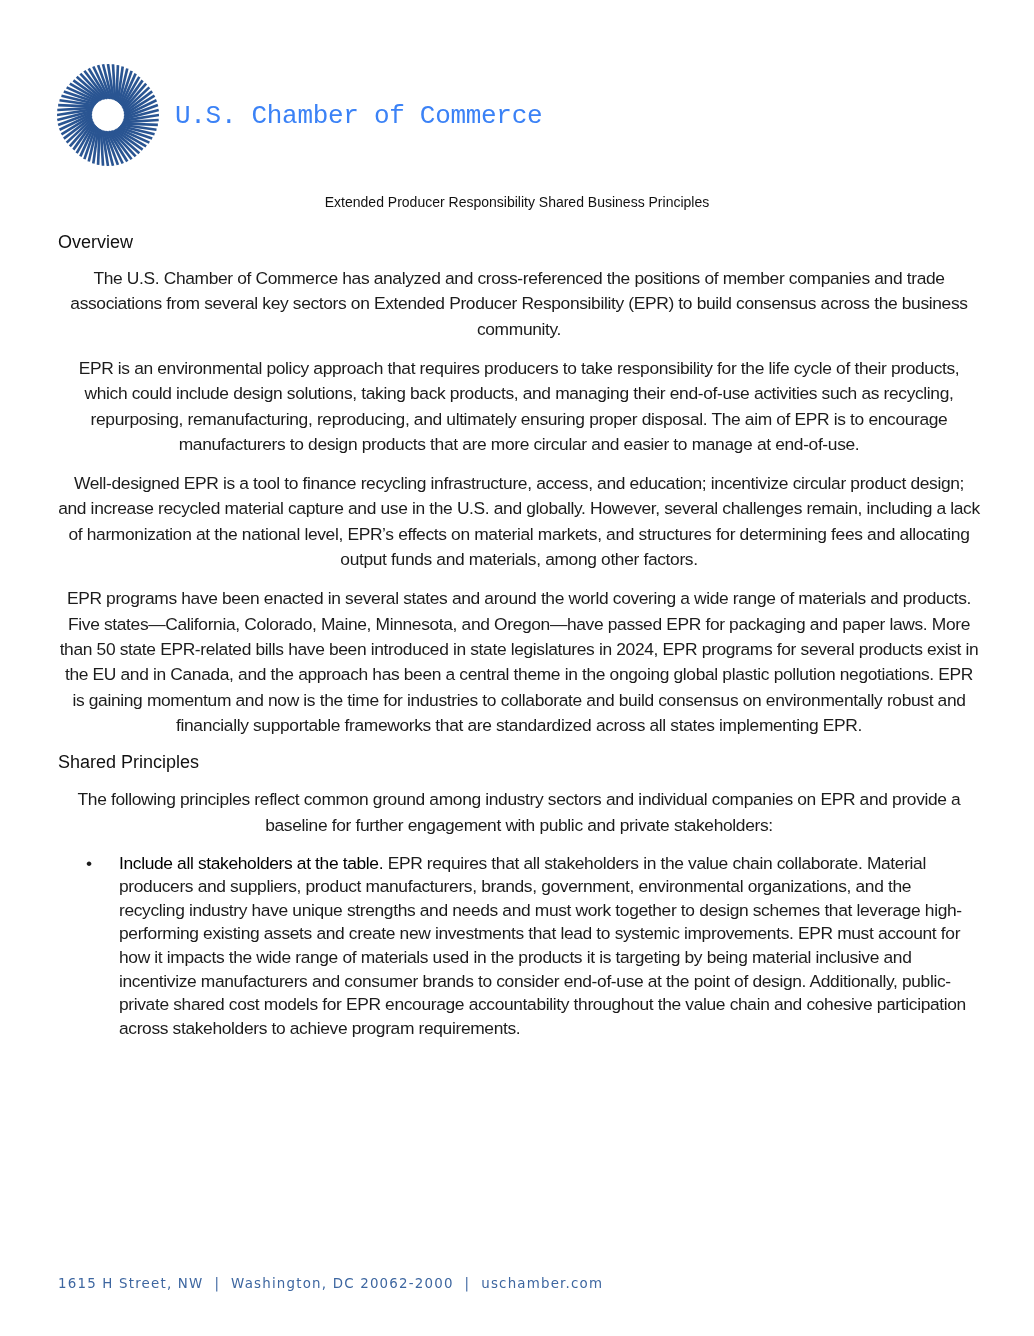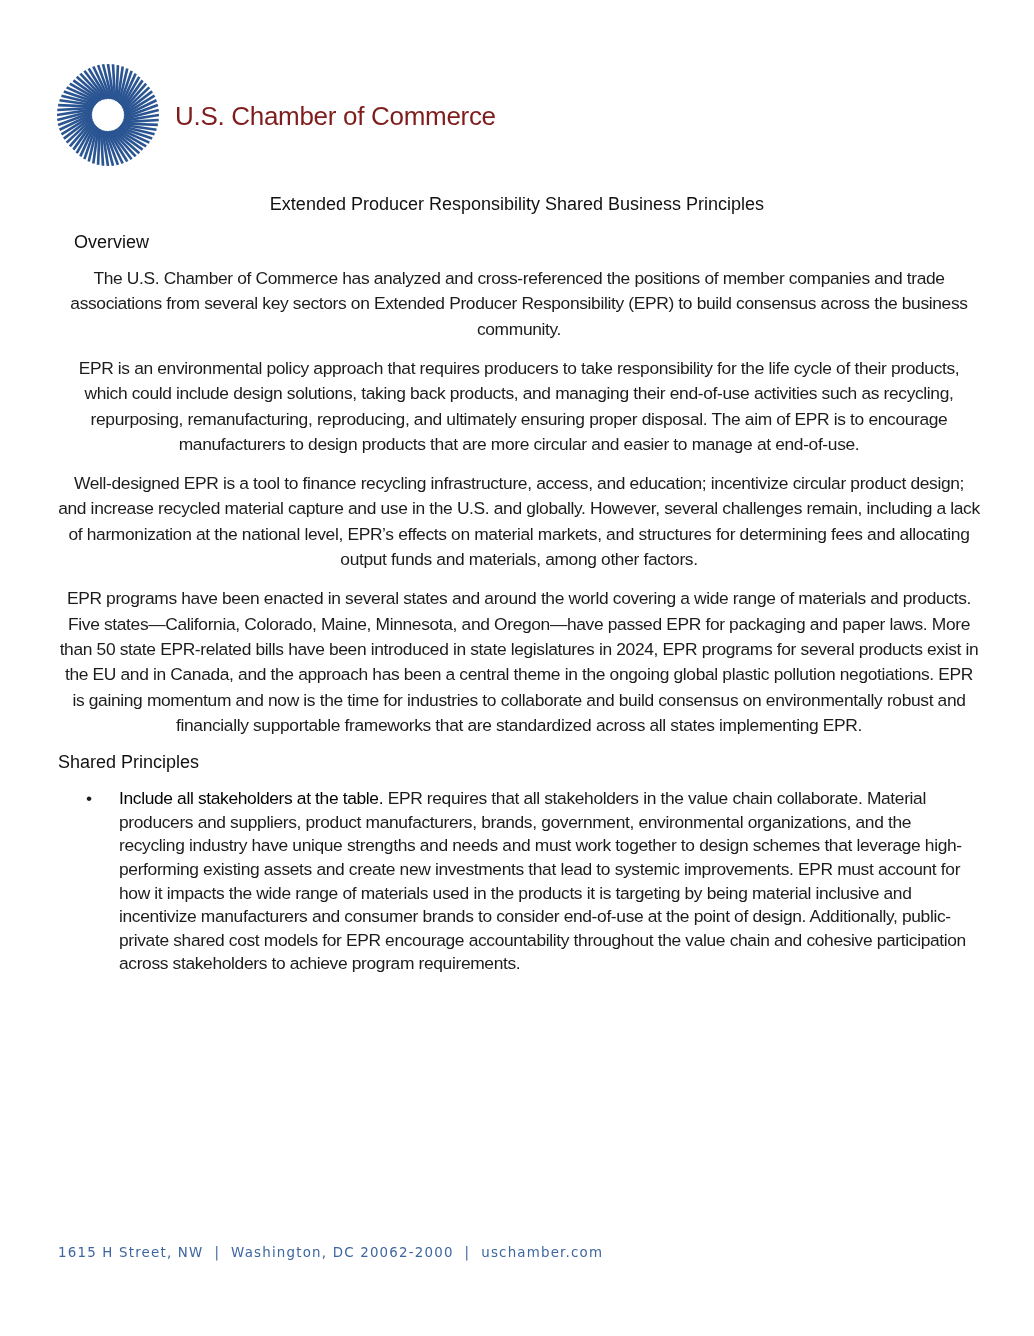--- a/index.html
+++ b/index.html
@@ -3,41 +3,41 @@
   <meta charset="utf-8">
   <style>
     html, body { margin: 0; padding: 0; background: #ffffff; }
     body {
       width: 1034px; height: 1336px; position: relative; overflow: hidden;
       font-family: "Liberation Sans", sans-serif; color: #1a1a1a;
     }
     .logo { position: absolute; left: 57px; top: 64px; height: 102px; display: flex; align-items: center; }
     .logo svg { width: 102px; height: 102px; display: block; }
     .logo-text {
-      margin-left: 16px; font-size: 26px; color: #7f1d1d; letter-spacing: -0.3px;
-      font-family: Liberation Sans, sans-serif; position: relative; top: 1px;
+      margin-left: 16px; font-size: 26px; color: #3b82f6; letter-spacing: -0.3px;
+      font-family: Liberation Mono, monospace; position: relative; top: 1px;
     }
     .doc-title {
       position: absolute; left: 0; right: 0; top: 194px; text-align: center;
-      font-size: 18px; color: #111;
+      font-size: 14px; color: #111;
     }
     .content { position: absolute; left: 58px; top: 232px; width: 922px; }
     h2 { font-size: 18px; font-weight: normal; margin: 0 0 14px 0; color: #111; }
     p {
       font-size: 17.4px; line-height: 25.4px; margin: 0 0 13.6px 0;
       letter-spacing: -0.35px; color: #1c1c1c; text-align: center;
     }
-    .h-overview { margin-bottom: 13px; margin-left: 16px; }
+    .h-overview { margin-bottom: 13px; }
     .h-shared { margin-top: 4px; margin-bottom: 14px; }
     ul { margin: 6px 0 0 0; padding: 0; list-style: none; }
     li { position: relative; padding-left: 61px; font-size: 17.4px; line-height: 23.6px; letter-spacing: -0.35px; color: #1c1c1c; }
     li .bullet { position: absolute; left: 28px; top: 0; }
     li .lead { color: #000; font-weight: normal; text-align: right; }
     .footer {
-      position: absolute; left: 58px; top: 1245px; font-size: 13.4px;
+      position: absolute; left: 58px; top: 1276px; font-size: 13.4px;
       color: #3d66a0; letter-spacing: 1.2px; font-family: "DejaVu Sans", sans-serif;
     }
   </style>
 </head>
 <body>
 
 <div class="logo">
   <span>
     <svg id="sunburst" viewBox="0 0 100 100">
         <line x1="65.02996340555806" y1="55.48636491928722" x2="100" y2="50" stroke="#2a5592" stroke-width="2.6"></line>
@@ -113,20 +113,21 @@
 <div class="doc-title">Extended Producer Responsibility Shared Business Principles</div>
 
 <div class="content">
   <h2 class="h-overview">Overview</h2>
   <p>The U.S. Chamber of Commerce has analyzed and cross-referenced the positions of member companies and trade associations from several key sectors on Extended Producer Responsibility (EPR) to build consensus across the business community.</p>
   <p>EPR is an environmental policy approach that requires producers to take responsibility for the life cycle of their products, which could include design solutions, taking back products, and managing their end-of-use activities such as recycling, repurposing, remanufacturing, reproducing, and ultimately ensuring proper disposal. The aim of EPR is to encourage manufacturers to design products that are more circular and easier to manage at end-of-use.</p>
   <p>Well-designed EPR is a tool to finance recycling infrastructure, access, and education; incentivize circular product design; and increase recycled material capture and use in the U.S. and globally.  However, several challenges remain, including a lack of harmonization at the national level, EPR’s effects on material markets, and structures for determining fees and allocating output funds and materials, among other factors.</p>
   <p>EPR programs have been enacted in several states and around the world covering a wide range of materials and products. Five states—California, Colorado, Maine, Minnesota, and Oregon—have passed EPR for packaging and paper laws. More than 50 state EPR-related bills have been introduced in state legislatures in 2024, EPR programs for several products exist in the EU and in Canada, and the approach has been a central theme in the ongoing global plastic pollution negotiations. EPR is gaining momentum and now is the time for industries to collaborate and build consensus on environmentally robust and financially supportable frameworks that are standardized across all states implementing EPR.</p>
 
   <h2 class="h-shared">Shared Principles</h2>
+  <p>The following principles reflect common ground among industry sectors and individual companies on EPR and provide a baseline for further engagement with public and private stakeholders:</p>
 
   <ul>
     <li>
       <span class="bullet">•</span>
       <span class="lead">Include all stakeholders at the table.</span><span> EPR requires that all stakeholders in the value chain collaborate. Material producers and suppliers, product manufacturers, brands, government, environmental organizations, and the recycling industry have unique strengths and needs and must work together to design schemes that leverage high-performing existing assets and create new investments that lead to systemic improvements. EPR must account for how it impacts the wide range of materials used in the products it is targeting by being material inclusive and incentivize manufacturers and consumer brands to consider end-of-use at the point of design. Additionally, public-private shared cost models for EPR encourage accountability throughout the value chain and cohesive participation across stakeholders to achieve program requirements.</span>
     </li>
   </ul>
 </div>
 
 <div class="footer" style="white-space: pre;">1615 H Street, NW  |  Washington, DC 20062-2000  |  uschamber.com</div>

